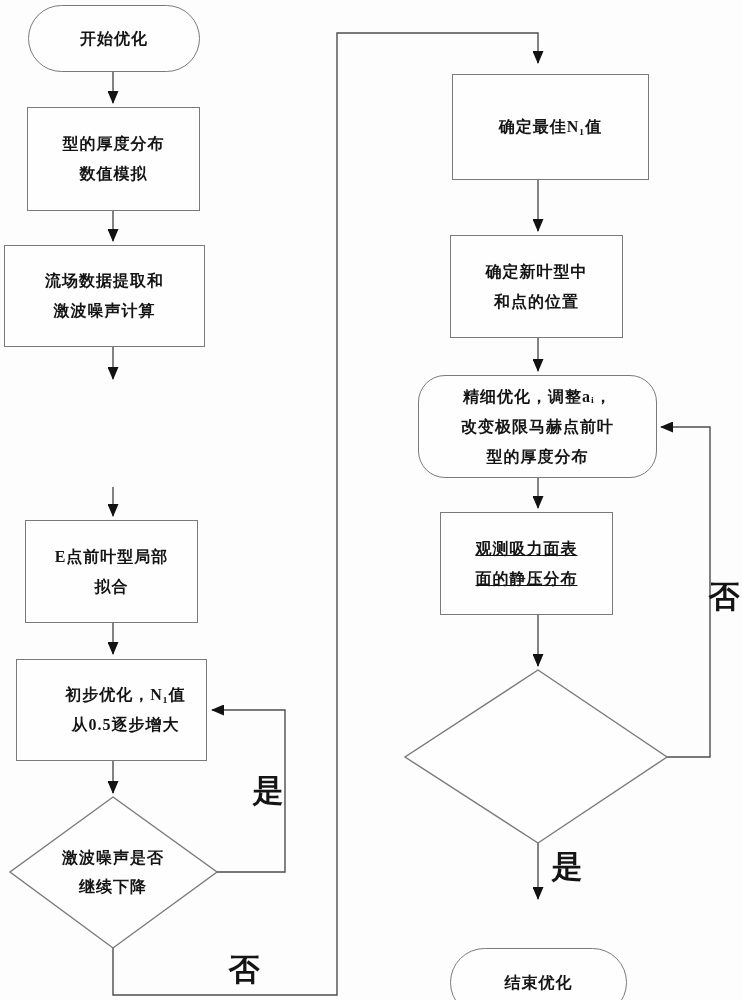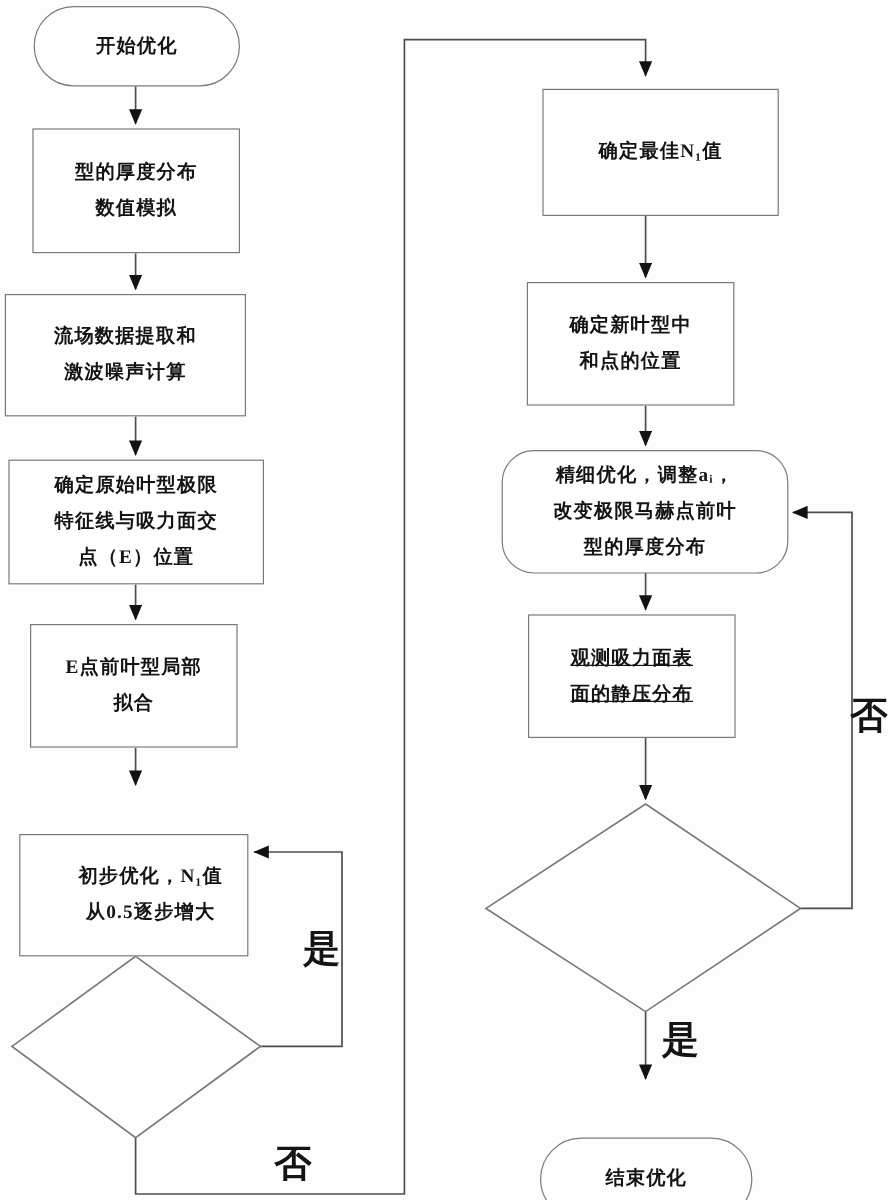--- a/index.html
+++ b/index.html
@@ -120,34 +120,33 @@
   </svg>
 
   <div class="node terminator" style="left:28px;top:5px;width:172px;height:67px;">开始优化</div>
 
   <div class="node process" style="left:27px;top:107px;width:173px;height:104px;">型的厚度分布
 数值模拟</div>
 
   <div class="node process" style="left:4px;top:245px;width:201px;height:102px;">流场数据提取和
 激波噪声计算</div>
 
-  <div class="node process" style="left:7px;top:383px;width:213px;height:104px;">确定原始叶型极限
-特征线与吸力面交
-点（E）位置</div>
 
   <div class="node process" style="left:25px;top:520px;width:173px;height:103px;">E点前叶型局部
 拟合</div>
 
-  <div class="node process" style="left:16px;top:695px;width:191px;height:102px;padding-left:28px;">初步优化，N₁值
+  <div class="node process" style="left:16px;top:659px;width:191px;height:102px;padding-left:28px;">初步优化，N₁值
 从0.5逐步增大</div>
 
+  <div class="node diamond-text" style="left:13px;top:826px;width:200px;height:92px;">激波噪声是否
+继续下降</div>
 
   <div class="node process" style="left:452px;top:74px;width:197px;height:106px;">确定最佳N₁值</div>
 
-  <div class="node process" style="left:439px;top:235px;width:173px;height:103px;">确定新叶型中
+  <div class="node process" style="left:450px;top:235px;width:173px;height:103px;">确定新叶型中
 和点的位置</div>
 
   <div class="node process" style="left:418px;top:375px;width:239px;height:103px;border-radius:27px;">精细优化，调整aᵢ，
 改变极限马赫点前叶
 型的厚度分布</div>
 
   <div class="node process" style="left:440px;top:512px;width:173px;height:103px;text-decoration:underline;">观测吸力面表
 面的静压分布</div>
 
 

